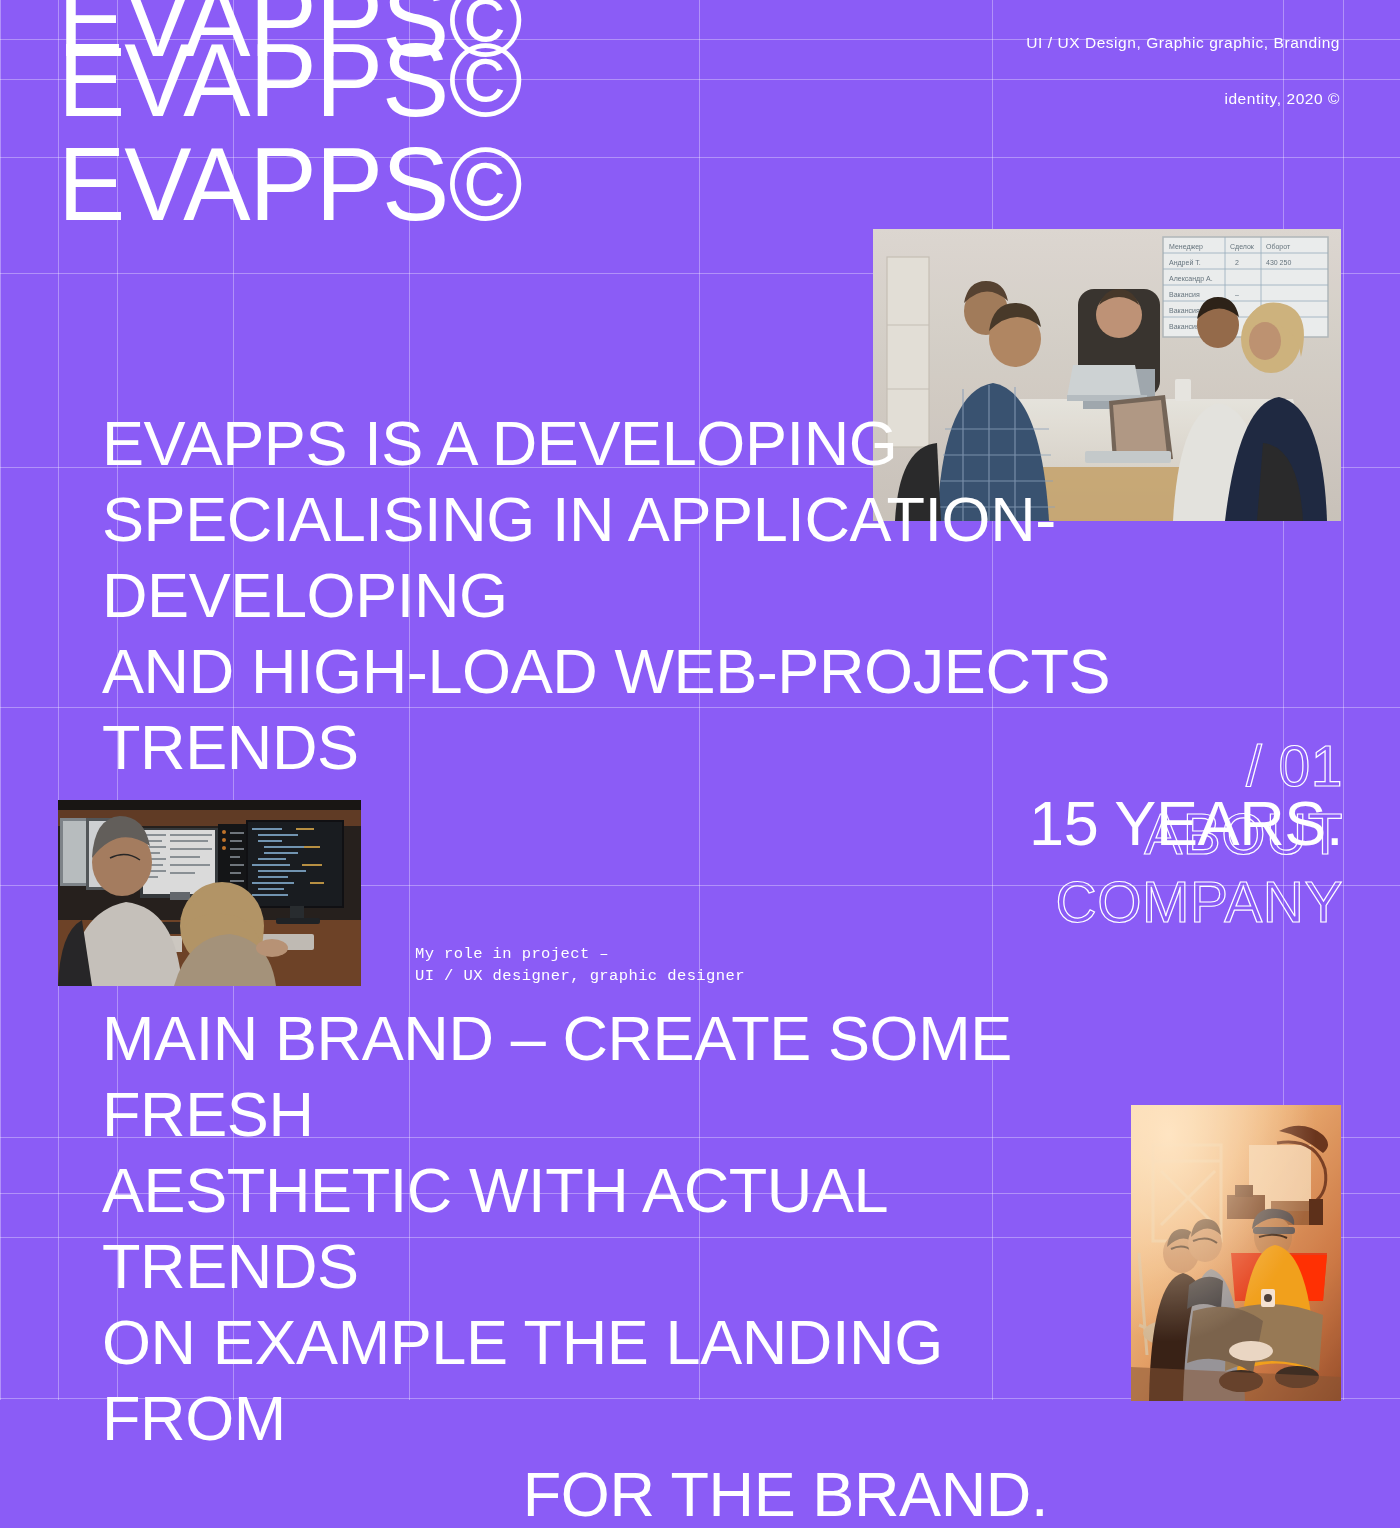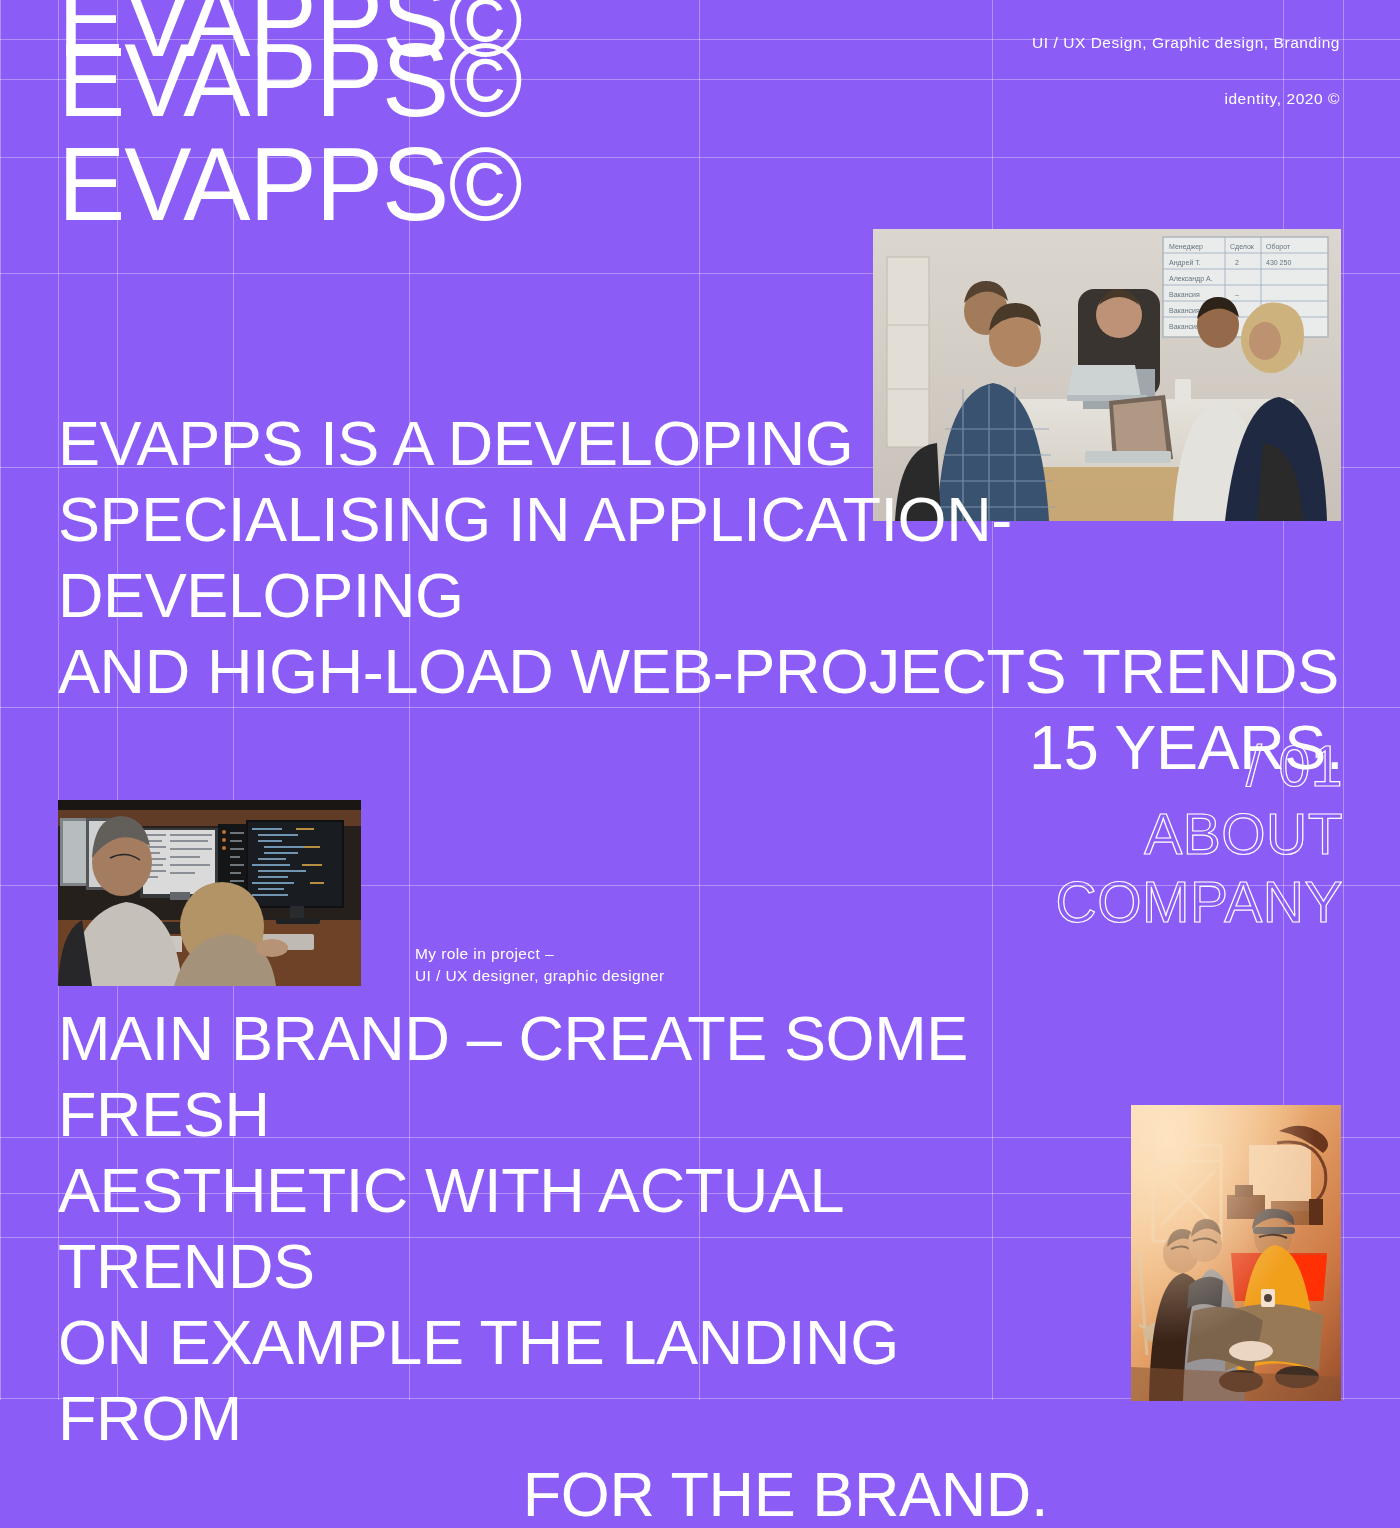--- a/index.html
+++ b/index.html
@@ -82,21 +82,21 @@
   .headline {
     position: absolute;
     color: #ffffff;
     font-weight: 400;
     font-size: 63px;
     line-height: 76px;
     letter-spacing: -0.4px;
     z-index: 20;
     text-align: left;
   }
-  .headline .ln { display: block; }
+  .headline .ln { display: block; padding-left: 44px; }
   .headline .ln.right { text-align: right; }
 
   #headline-about {
     left: 58px;
     top: 405px;
     width: 1285px;
   }
   #headline-task {
     left: 58px;
     top: 1000px;
@@ -123,20 +123,21 @@
   
   .caption {
     position: absolute;
     left: 415px;
     top: 943px;
     color: #ffffff;
     font-size: 15.5px;
     line-height: 22px;
     letter-spacing: 0.4px;
     z-index: 20;
+    font-family: Liberation Mono, monospace;
   }
   .caption .ln { display: block; white-space: nowrap; }
 
   
   .photo {
     position: absolute;
     overflow: hidden;
     z-index: 10;
   }
   .photo svg { display: block; width: 100%; height: 100%; }
@@ -432,21 +433,21 @@
       <rect x="0" y="0" width="210" height="296" fill="#ff6a1e" opacity="0.1"></rect>
     </svg>
   </div>
 
   <div class="logo-stack">
     <div class="logo logo-1">EVAPPS©</div>
     <div class="logo logo-2">EVAPPS©</div>
     <div class="logo logo-3">EVAPPS©</div>
   </div>
 
-  <div class="meta meta-1">UI / UX Design, Graphic design, Branding</div>
+  <div class="meta meta-1">UI / UX Design, Graphic graphic, Branding</div>
   <div class="meta meta-2">identity, 2020 ©</div>
 
   <div class="headline" id="headline-about">
     <span class="ln">EVAPPS IS A DEVELOPING</span>
     <span class="ln">SPECIALISING IN APPLICATION-DEVELOPING</span>
     <span class="ln">AND HIGH-LOAD WEB-PROJECTS TRENDS</span>
     <span class="ln right">15 YEARS.</span>
   </div>
 
   <div class="section-outline">

